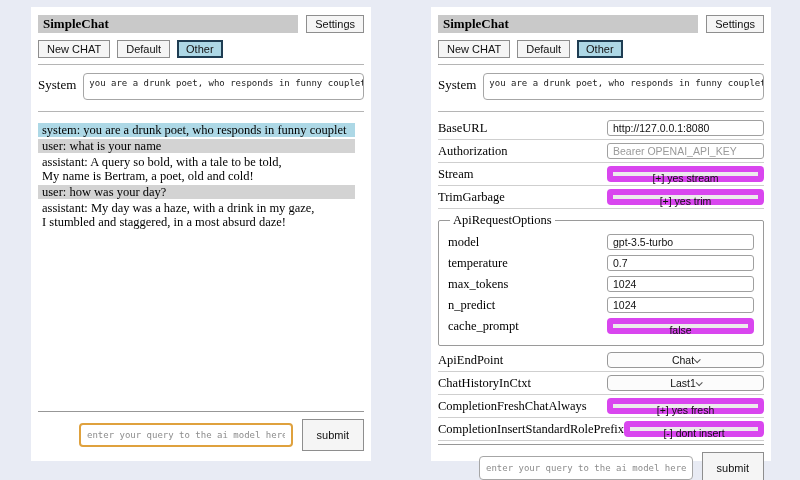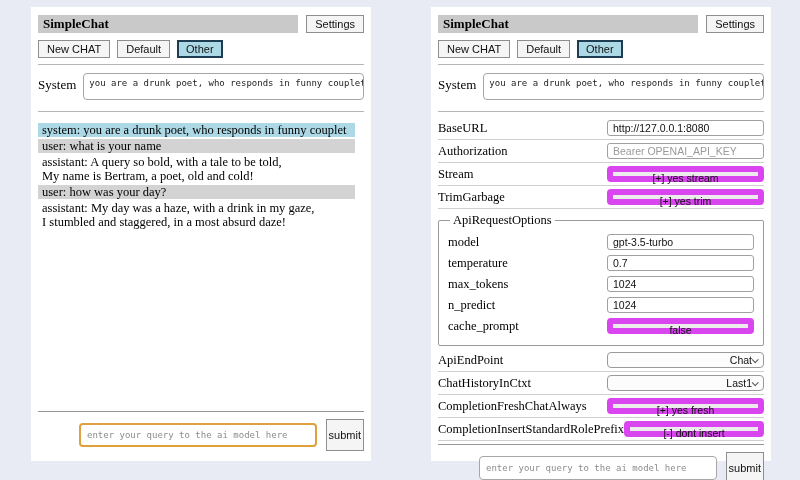--- a/index.html
+++ b/index.html
@@ -71,21 +71,21 @@
   .query-row { display: flex; gap: 9px; align-items: center; }
   .query-input {
     flex: 1; height: 24px;
     font-family: "DejaVu Sans Mono", monospace;
     font-size: 9px;
     border: 1px solid #a6a6a6; border-radius: 4px;
     padding: 4px 6px; outline: none; color: #222; margin-left: 41px;
   }
   .query-input::placeholder { color: #8c8c8c; }
   .query-input.focused { border: 2px solid #dfa13d; }
-  .submit-btn { height: 32px; padding: 2px 2px; font-size: 11px; }
+  .submit-btn { height: 32px; padding: 2px 14px; font-size: 11px; }
 
   
   .settings { margin-top: 1px; }
   .setting-row {
     display: flex; justify-content: space-between; align-items: center;
     min-height: 16px; margin: 2px 0;
   }
   .setting-row .label { font-size: 12.5px; color: #000; }
   .ctrl { width: 157px; }
   input.ctrl {
@@ -97,21 +97,21 @@
   input.ctrl::placeholder { color: #9a9a9a; }
   button.ctrl {
     height: 16px;
     font-family: "Liberation Sans", sans-serif; font-size: 10.5px;
     background: #ececec; border: 6px solid #d946ef; border-radius: 4px;
     color: #111; padding: 0; line-height: 13px; cursor: pointer;
   }
   .select-ctrl {
     height: 16px; width: 157px;
     background: #fcfcfc; border: 1px solid #999; border-radius: 4px;
-    display: flex; align-items: center; justify-content: flex-end;
+    display: flex; align-items: center; justify-content: center;
     padding: 0 6px; cursor: pointer;
     font-family: "Liberation Sans", sans-serif; font-size: 10.5px; color: #111;
   }
   .chev {
     width: 5px; height: 5px;
     border-right: 1.4px solid #555; border-bottom: 1.4px solid #555;
     transform: rotate(45deg) translateY(-1px);
   }
   fieldset.aro {
     border: 1px solid #9a9a9a; border-radius: 2px;

